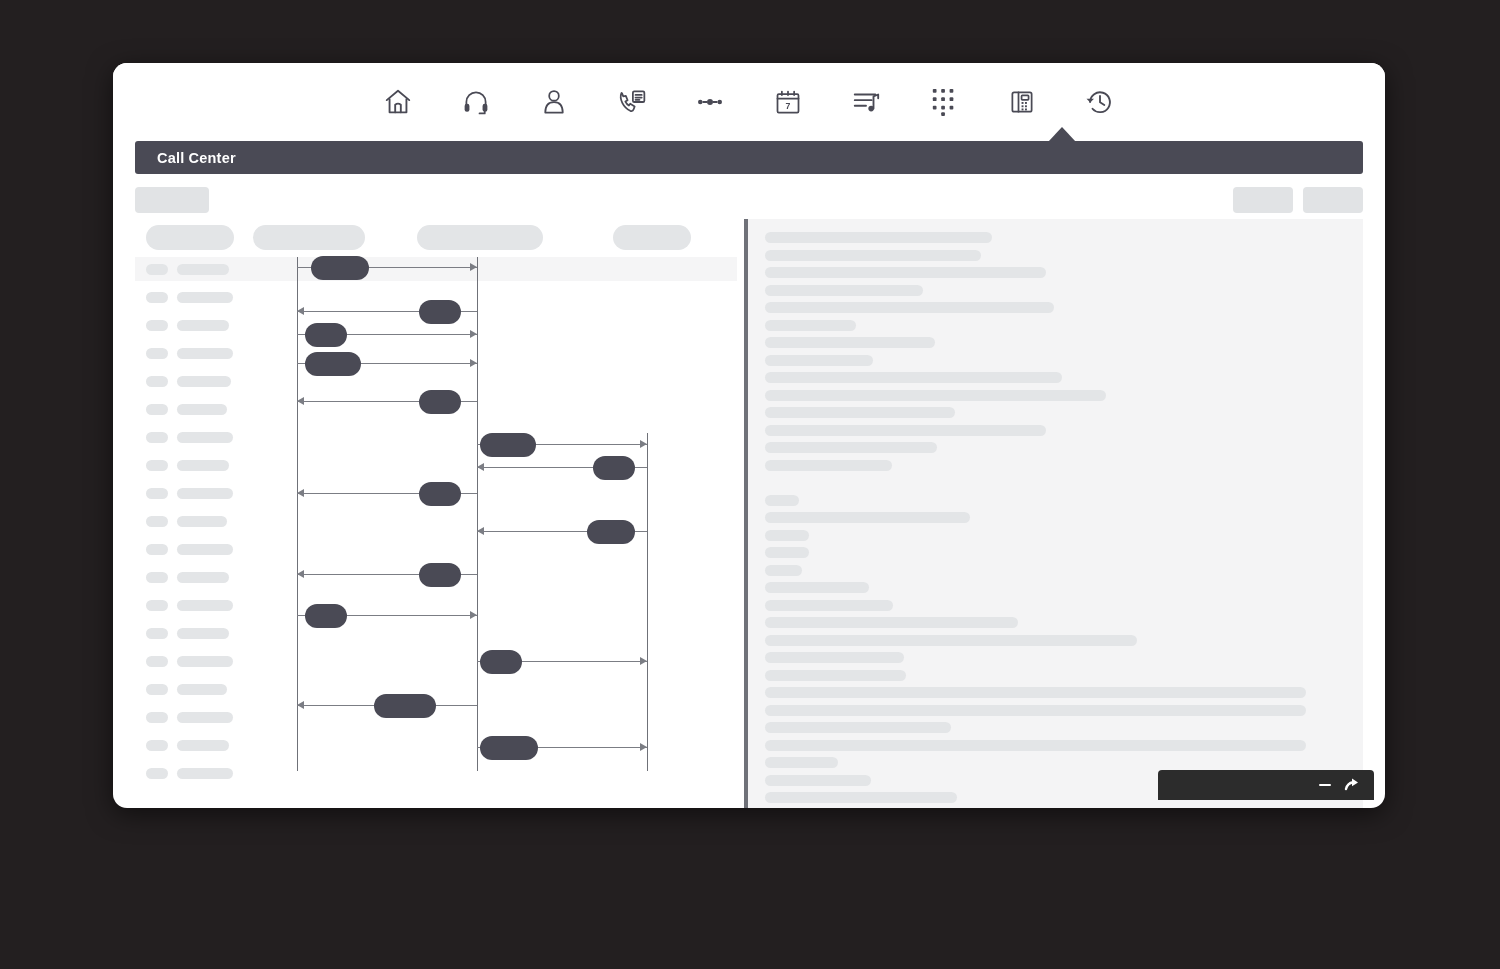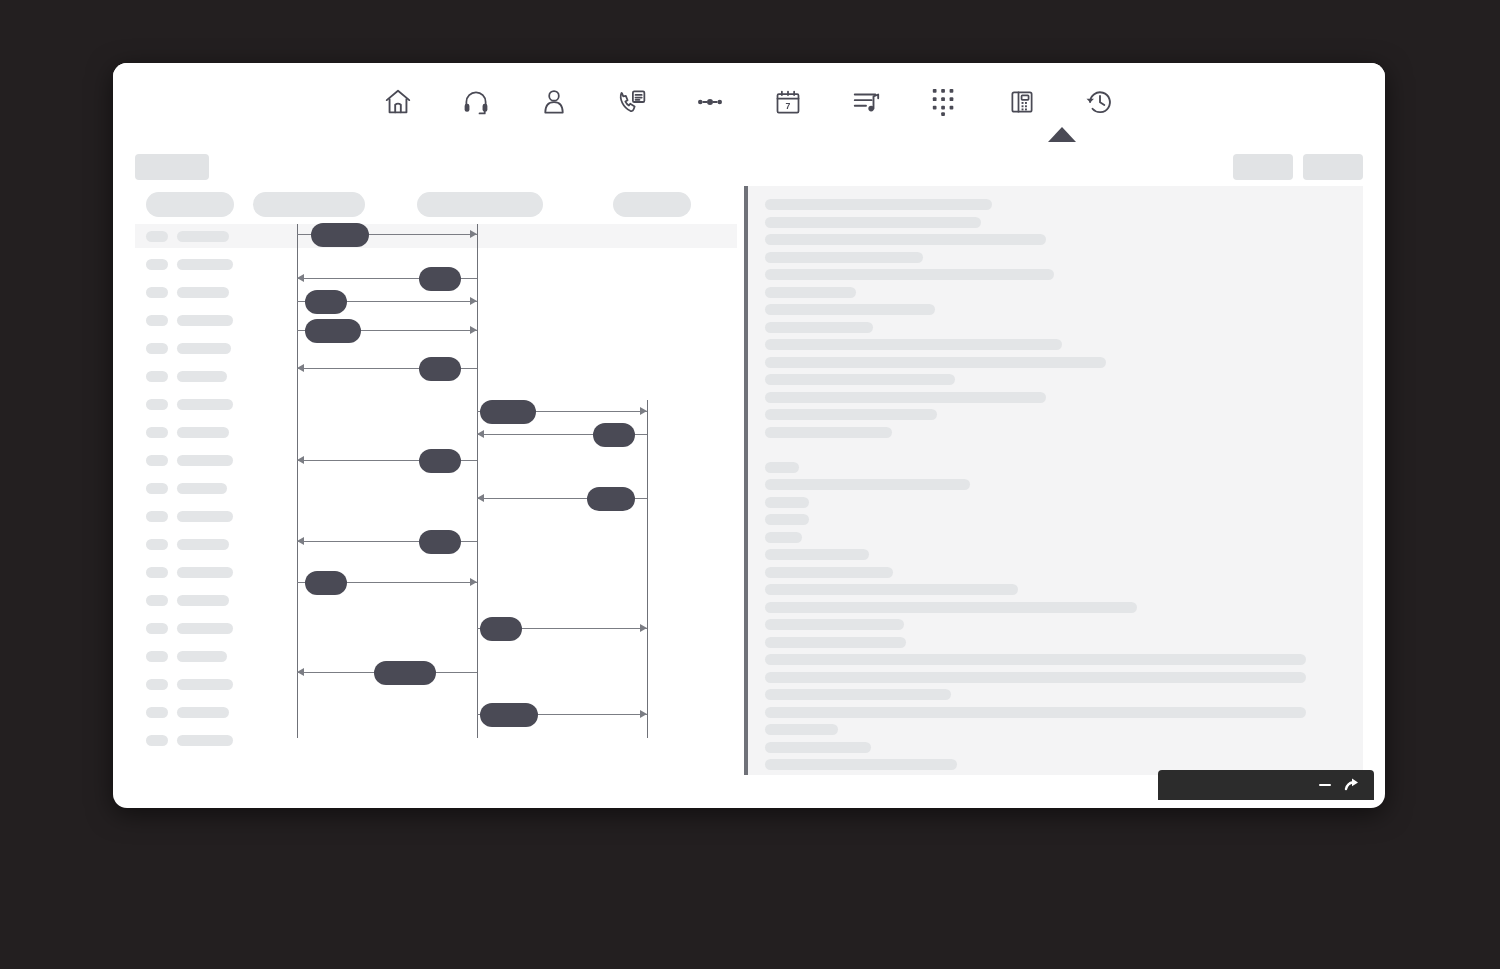--- a/index.html
+++ b/index.html
@@ -333,20 +333,23 @@
         <svg width="30" height="30" viewBox="0 0 32 32" fill="none" stroke="#4a4a55" stroke-width="2" stroke-linecap="round" stroke-linejoin="round">
           <path d="M5.4 16 A10.6 10.6 0 1 1 8 23.2"></path>
           <path d="M1.6 12.6 L5.6 16.6 L9.6 12.6 Z" fill="#4a4a55" stroke="none"></path>
           <path d="M16 9.5 L16 16.3 L20.6 19.2"></path>
         </svg>
       </div>
 
       <div id="active-pointer"></div>
     </div>
 
+    <div id="titlebar">
+      <span class="title">Call Center</span>
+    </div>
 
     <div id="subtoolbar">
       <div class="chip left-chip"></div>
       <div class="right-group">
         <div class="chip"></div>
         <div class="chip"></div>
       </div>
     </div>
 
     <div id="body">

